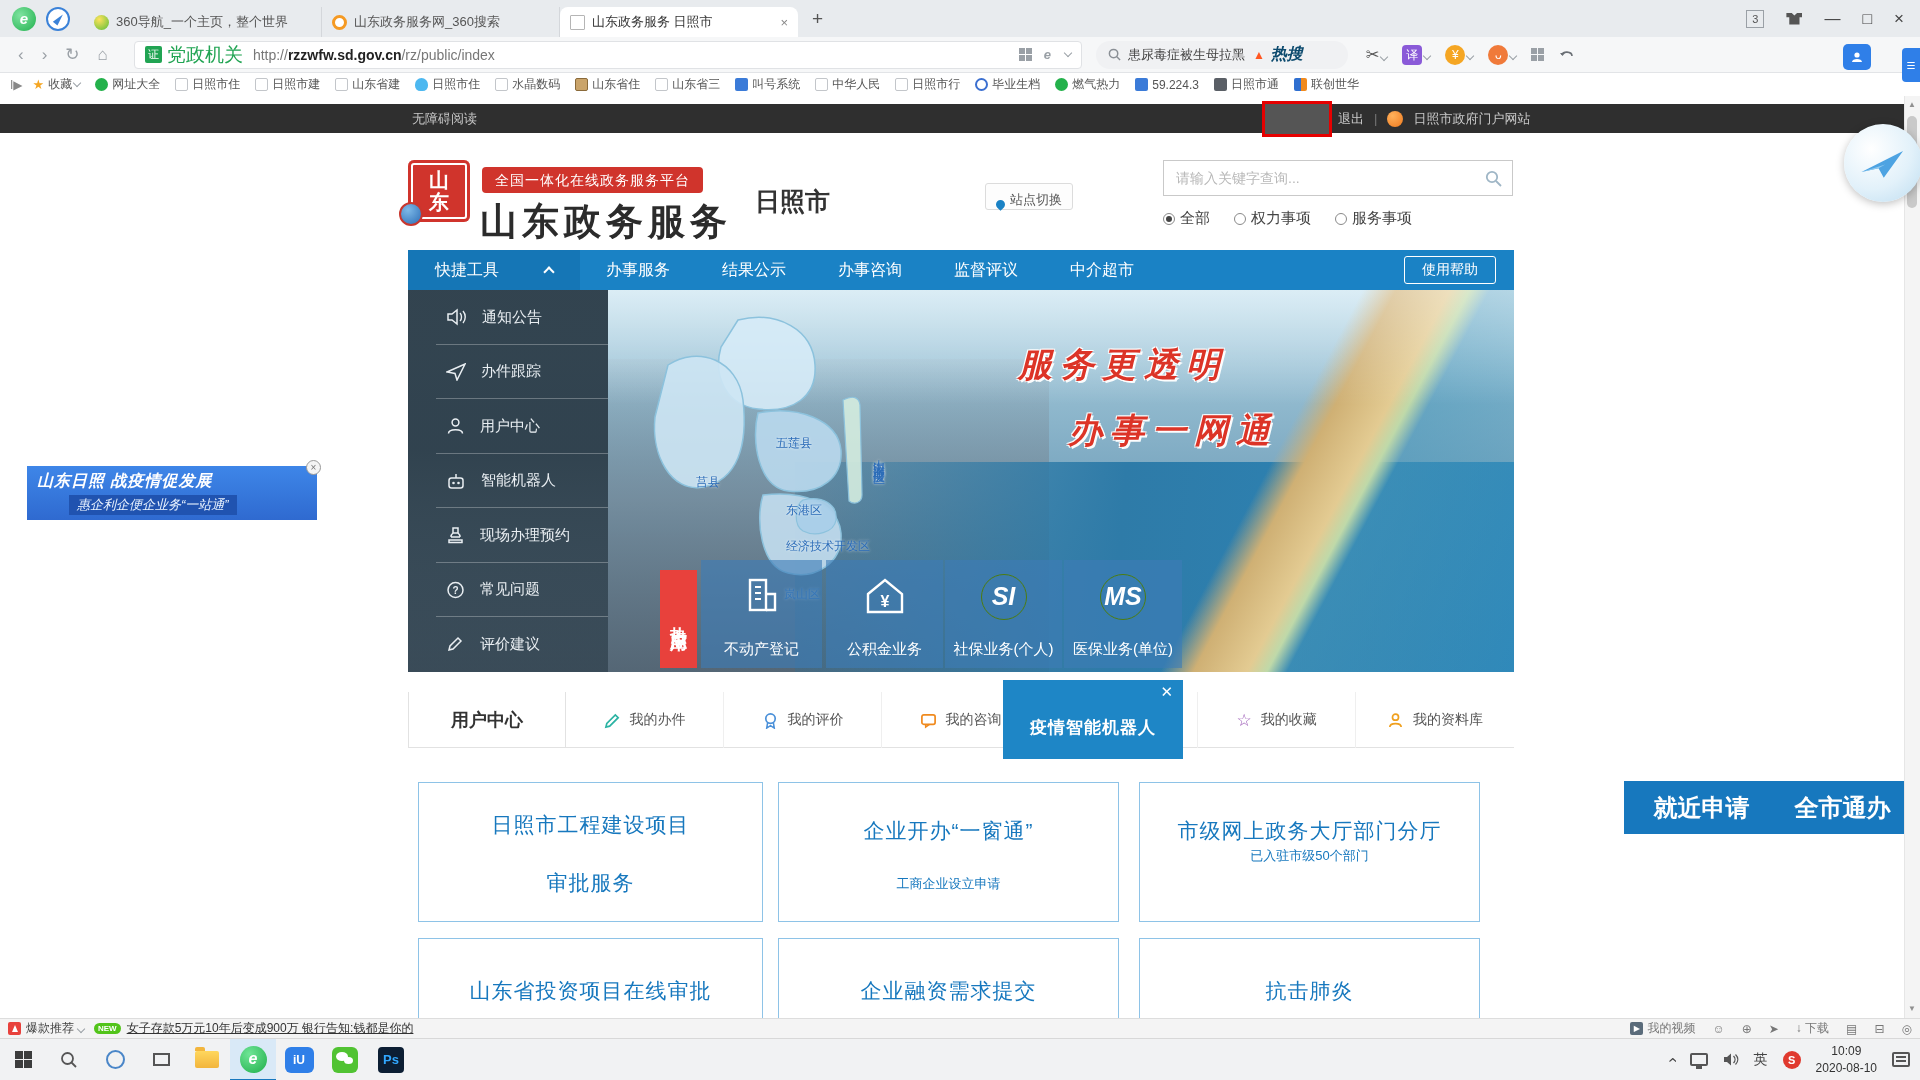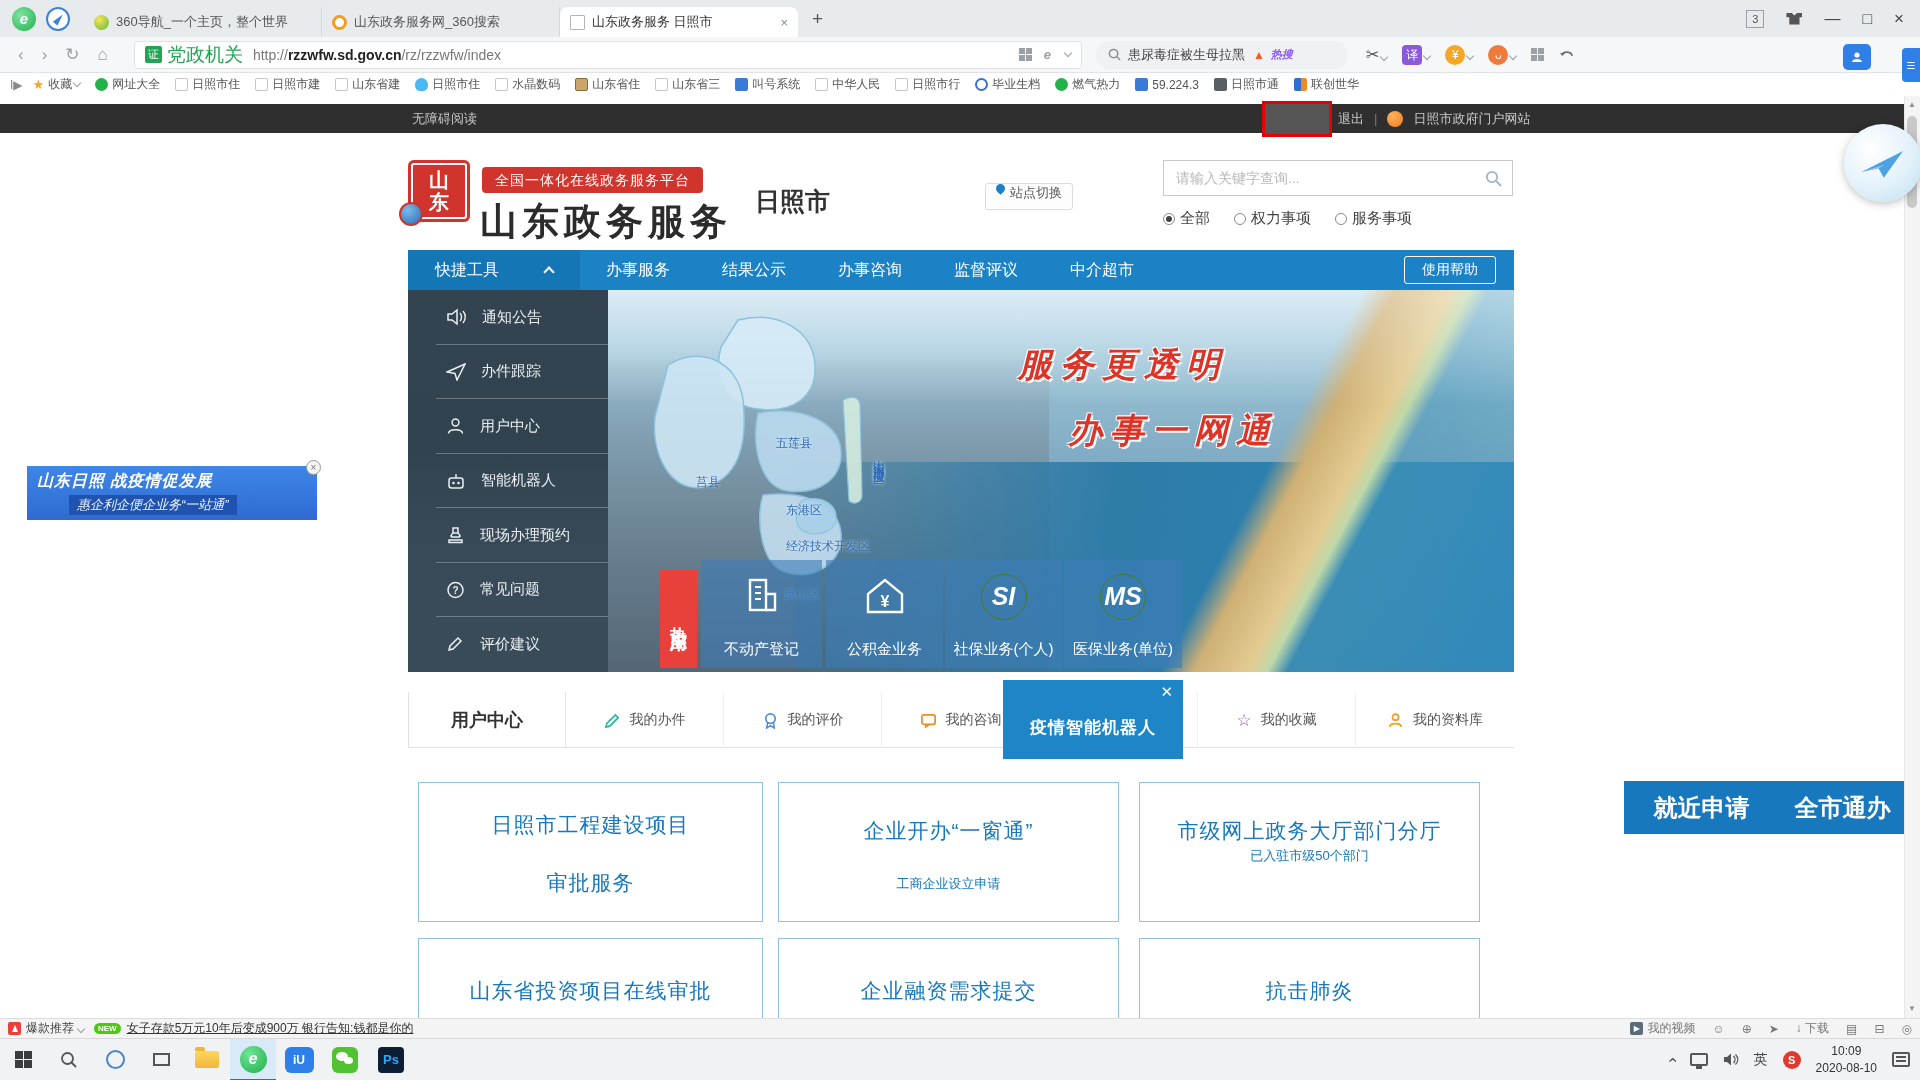--- a/index.html
+++ b/index.html
@@ -24,21 +24,21 @@
 .toolbar{position:absolute;left:0;top:37px;width:1920px;height:36px;background:#f6f7f8;border-bottom:1px solid #e2e4e7;display:flex;align-items:center;color:#6a6f75}
 .navg{font-size:17px;margin-left:18px;color:#9aa0a6}
 .urlbox{width:948px;height:28px;background:#fff;border:1px solid #e0e2e5;border-radius:4px;margin-left:26px;display:flex;align-items:center;padding:0 10px;font-size:14px}
 .cert{background:#21a453;color:#fff;font-size:11px;padding:1px 3px;border-radius:2px;margin-right:5px}
 .certlbl{color:#21a453;font-size:19px;margin-right:10px}
 .urltx{color:#777}.urltx b{color:#222;font-weight:bold}
 .urlicons{margin-left:auto;display:flex;gap:12px;color:#9aa0a6;font-size:13px;align-items:center}
 .g4{width:13px;height:13px;display:grid;grid-template-columns:6px 6px;grid-gap:1px}
 .g4 i{background:#9aa0a6;width:6px;height:6px}
 .qsearch{width:252px;height:28px;background:#f0f1f3;border-radius:14px;margin-left:14px;display:flex;align-items:center;padding:0 12px;font-size:13px;color:#444}
-.hot{color:#8b5cf6;font-style:italic;font-weight:bold;margin-left:6px;font-size:11px}
+.hot{color:#0c4a6e;font-style:italic;font-weight:bold;margin-left:6px;font-size:16px}
 .flame{color:#ff5722;margin-left:8px;font-size:12px}
 .tbicons{display:flex;align-items:center;gap:15px;margin-left:18px}
 .ic-sq{width:20px;height:20px;border-radius:4px;color:#fff;font-size:12px;text-align:center;line-height:20px}
 .caret{display:inline-block;width:6px;height:6px;border-right:1.5px solid #9aa0a6;border-bottom:1.5px solid #9aa0a6;transform:rotate(45deg);margin-left:2px;margin-top:-3px}
 .bmbar{position:absolute;left:0;top:73px;width:1920px;height:23px;background:#fff;display:flex;align-items:center;font-size:12px;color:#555;padding-left:10px}
 .bm{display:flex;align-items:center;margin-right:15px;white-space:nowrap}
 .bic{width:13px;height:13px;margin-right:4px;border-radius:2px;flex:0 0 auto}
 .bic-page{background:#fff;border:1px solid #c3c6ca}
 .bic-g{background:#24b14b;border-radius:50%}
 .bic-cloud{background:#4db8f0;border-radius:50% 50% 40% 40%}
@@ -53,21 +53,21 @@
 .blackbar .acc{position:absolute;left:412px;top:0;line-height:29px}
 .redbox{position:absolute;left:1262px;top:101px;width:70px;height:36px;border:3px solid #e60000;background:#555;z-index:3}
 .bb-right{position:absolute;left:1338px;top:0;height:29px;display:flex;align-items:center;gap:10px}
 .orangeic{width:16px;height:16px;border-radius:50%;background:radial-gradient(circle at 35% 30%,#ffb25c,#f07a1e)}
 
 .seal{position:absolute;left:408px;top:160px;width:62px;height:62px;background:#d0342c;border-radius:6px;box-shadow:inset 0 0 0 3px #d0342c,inset 0 0 0 5px #fff;color:#fff;font-family:"Liberation Serif","DejaVu Serif",serif;font-weight:bold;font-size:20px;display:flex;flex-direction:column;align-items:center;justify-content:center;line-height:22px}
 .sealdot{position:absolute;left:399px;top:202px;width:24px;height:24px;border-radius:50%;background:radial-gradient(circle at 35% 30%,#7db9e8,#2d6db5);border:2px solid #c8372e}
 .pill{position:absolute;left:482px;top:167px;height:26px;line-height:26px;padding:0 13px;background:#d0342c;color:#fff;font-size:14px;border-radius:4px;letter-spacing:1px}
 .sitename{position:absolute;left:480px;top:197px;font-size:37px;font-weight:bold;color:#2b2b2b;letter-spacing:5px}
 .city{position:absolute;left:755px;top:185px;font-size:25px;font-weight:bold;color:#333}
-.switchbtn{position:absolute;left:985px;top:183px;width:88px;height:27px;background:#fdfdfd;border:1px solid #dcdcdc;border-radius:3px;display:flex;align-items:flex-start;justify-content:center;gap:5px;font-size:13px;color:#555}
+.switchbtn{position:absolute;left:985px;top:183px;width:88px;height:27px;background:#fdfdfd;border:1px solid #dcdcdc;border-radius:3px;display:flex;align-items:flex-end;justify-content:center;gap:5px;font-size:13px;color:#555}
 .pin{width:9px;height:9px;background:#1a82c5;border-radius:50% 50% 50% 0;transform:rotate(-45deg)}
 .hsearch{position:absolute;left:1163px;top:160px;width:350px;height:36px;border:1px solid #c9c9c9;background:#fff}
 .hsearch input{width:300px;height:34px;border:none;outline:none;padding:0 12px;font-size:14px;color:#333;font-family:inherit}
 .hsearch input::placeholder{color:#b8b8b8}
 .mag{position:absolute;right:10px;top:9px}
 .filters{position:absolute;left:1163px;top:209px;display:flex;gap:24px;font-size:15px;color:#444;align-items:flex-start}
 .radio{width:12px;height:12px;border:1px solid #8a8a8a;border-radius:50%;display:inline-block;vertical-align:-2px;margin-right:5px;position:relative;background:#fff}
 .radio.sel:after{content:"";position:absolute;left:2px;top:2px;width:6px;height:6px;border-radius:50%;background:#444}
 
 .nav{position:absolute;left:408px;top:250px;width:1106px;height:40px;background:#1a82c5;display:flex;align-items:center;color:#fff;font-size:16px}
@@ -182,21 +182,21 @@
 </div>
 
 <div class="toolbar">
   <span class="navg">‹</span>
   <span class="navg">›</span>
   <span class="navg">↻</span>
   <span class="navg">⌂</span>
   <div class="urlbox">
     <span class="cert">证</span>
     <span class="certlbl">党政机关</span>
-    <span class="urltx"><span>http://</span><b>rzzwfw.sd.gov.cn</b><span>/rz/rzzwfw/index</span></span>
+    <span class="urltx"><span>http://</span><b>rzzwfw.sd.gov.cn</b><span>/rz/public/index</span></span>
     <span class="urlicons">
       <span class="g4">
           <i></i>
           <i></i>
           <i></i>
           <i></i>
         </span>
       <span style="font-style:italic;font-weight:bold">e</span>
       <span class="caret"></span>
     </span>

